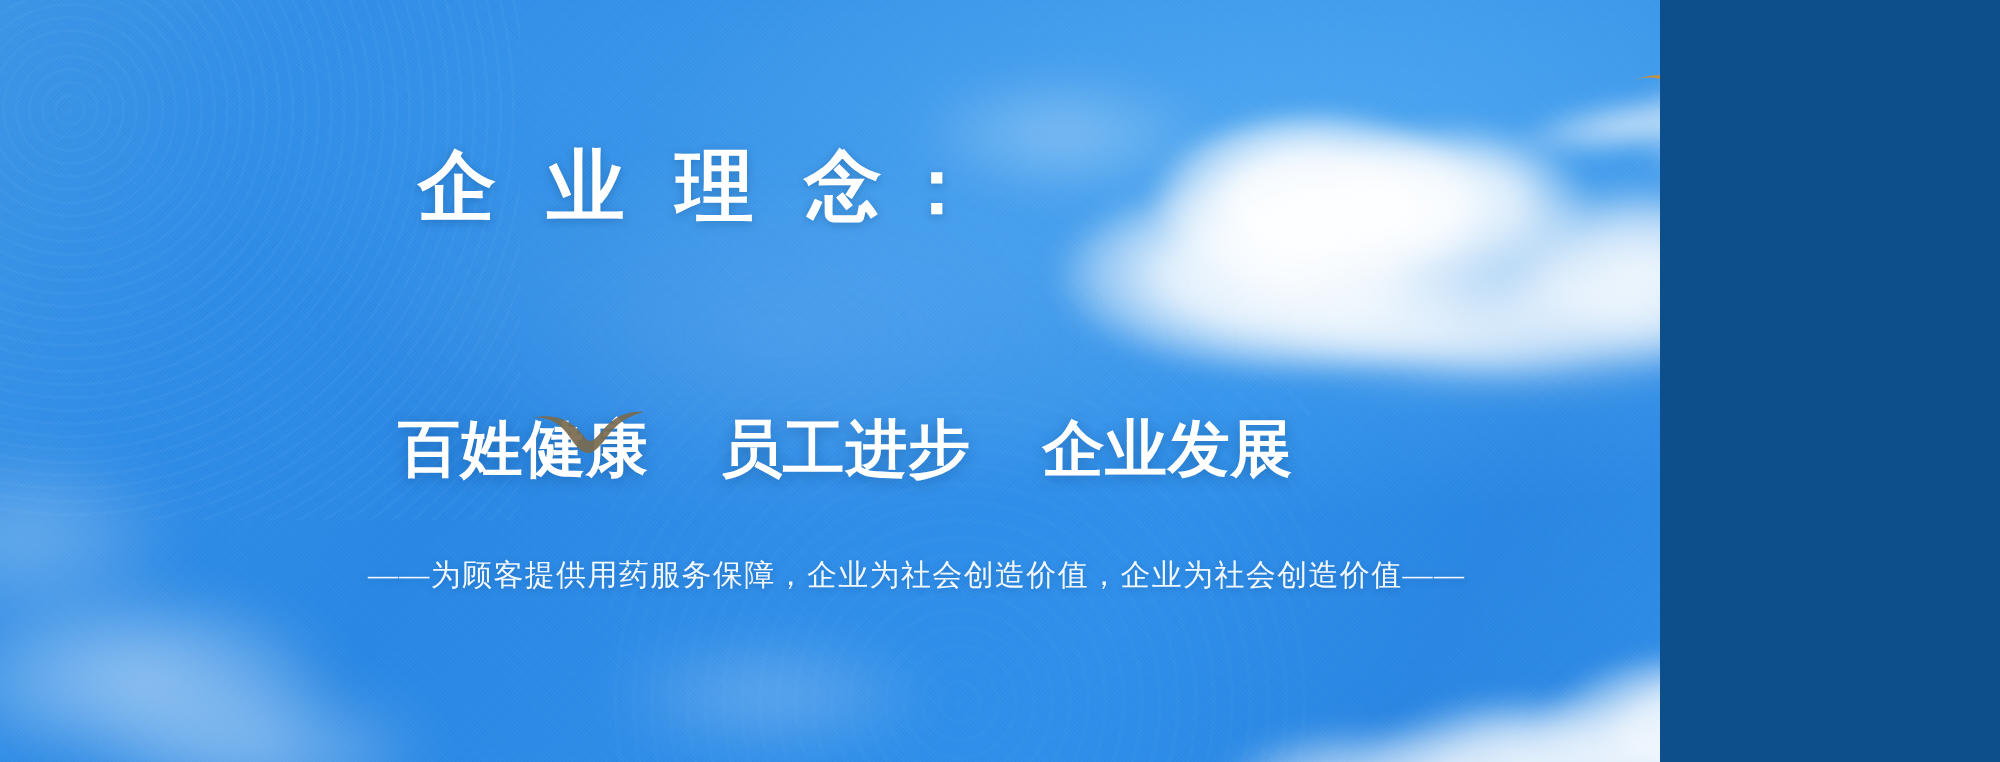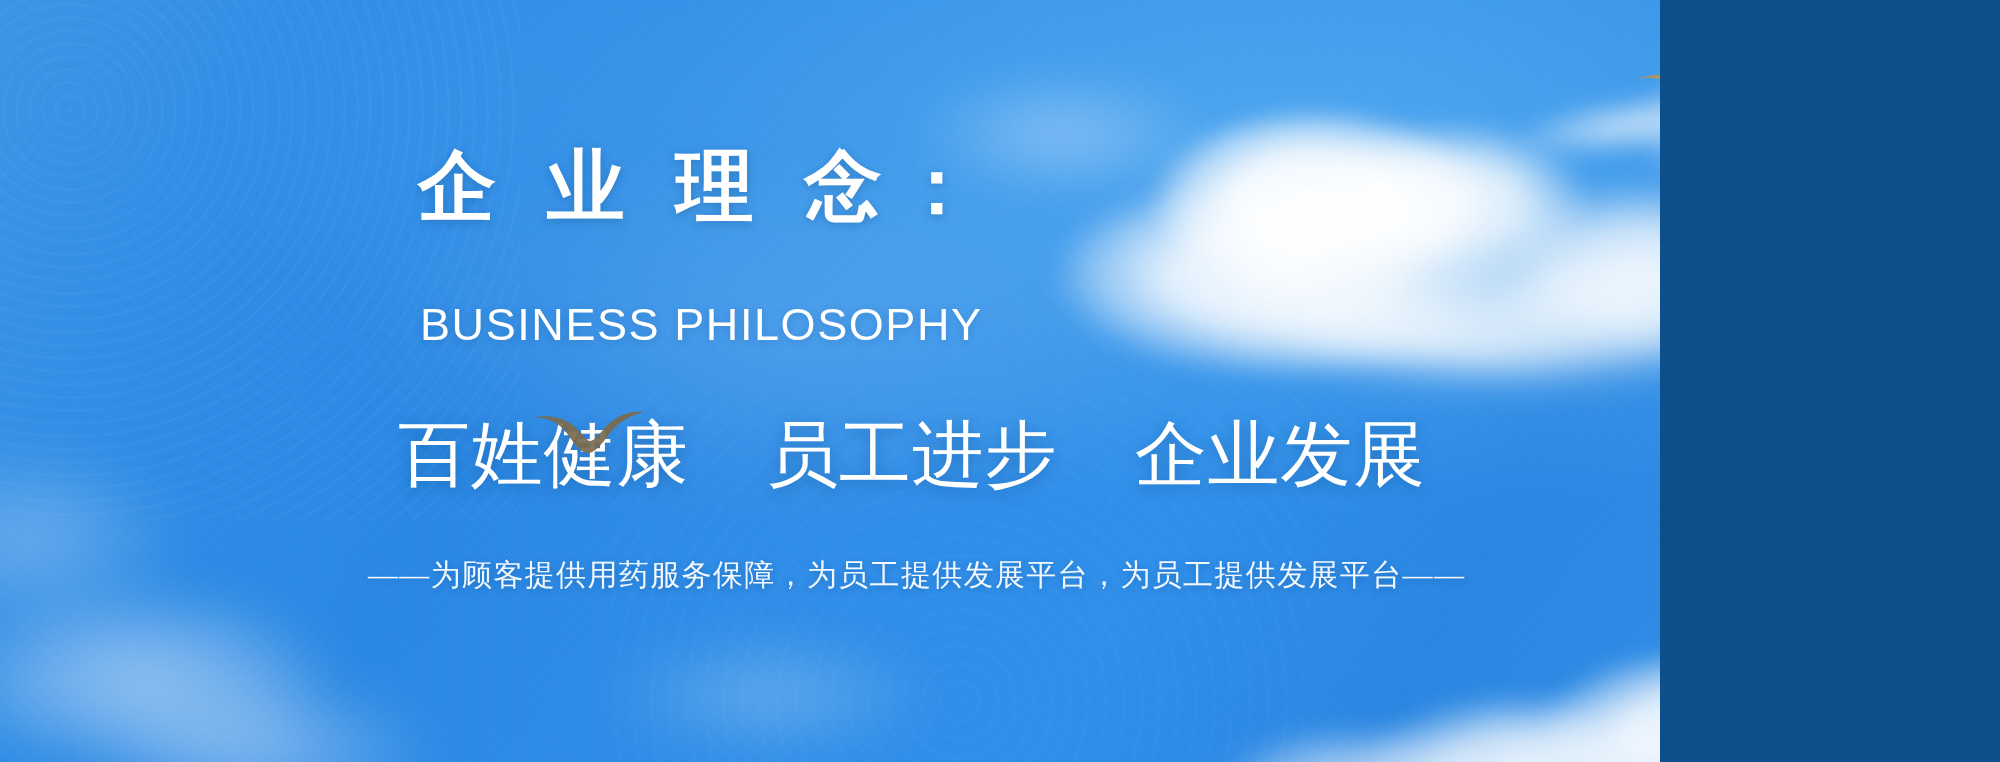--- a/index.html
+++ b/index.html
@@ -146,22 +146,22 @@
     line-height:1;
     color:#ffffff;
     letter-spacing:.035em;
     white-space:nowrap;
     text-shadow:0 2px 8px rgba(10,60,110,.22);
   }
   .slogan{
     position:absolute;
     left:398px; top:418px;
     font-family:"Liberation Sans","DejaVu Sans",sans-serif;
-    font-weight:400;
-    font-size:72px;
+    font-weight:700;
+    font-size:62px;
     line-height:1;
     color:#ffffff;
     white-space:nowrap;
     letter-spacing:.01em;
     text-shadow:0 3px 14px rgba(10,55,105,.34);
   }
   .slogan .gap{display:inline-block;width:36px;}
   .tagline{
     position:absolute;
     left:368px; top:556px;
@@ -241,26 +241,25 @@
     <svg viewBox="0 0 116 66" aria-hidden="true">
       <path d="M2 18 C22 13 40 19 52 34 C55 38 58 41 60 41 C63 41 67 37 72 31 C84 16 99 10 114 12
                C98 16 87 23 77 37 C68 49 63 53 58 53 C53 53 47 48 41 39 C31 23 18 16 2 18 Z" fill="#7a6a4e" opacity="0.92"></path>
     </svg>
   </div>
 
   <div class="content">
 
     <div class="headline-zh">企 业 理 念：</div>
 
-    <div class="headline-en">BUSINESS PHILOSOPHY</div>
 
     <div class="slogan">
       <span>百姓健康</span>
       <span class="gap"></span>
       <span>员工进步</span>
       <span class="gap"></span>
       <span>企业发展</span>
     </div>
 
-    <div class="tagline">——为顾客提供用药服务保障，为员工提供发展平台，为员工提供发展平台——</div>
+    <div class="tagline">——为顾客提供用药服务保障，企业为社会创造价值，企业为社会创造价值——</div>
 
   </div>
 </div>
 
 </body></html>

